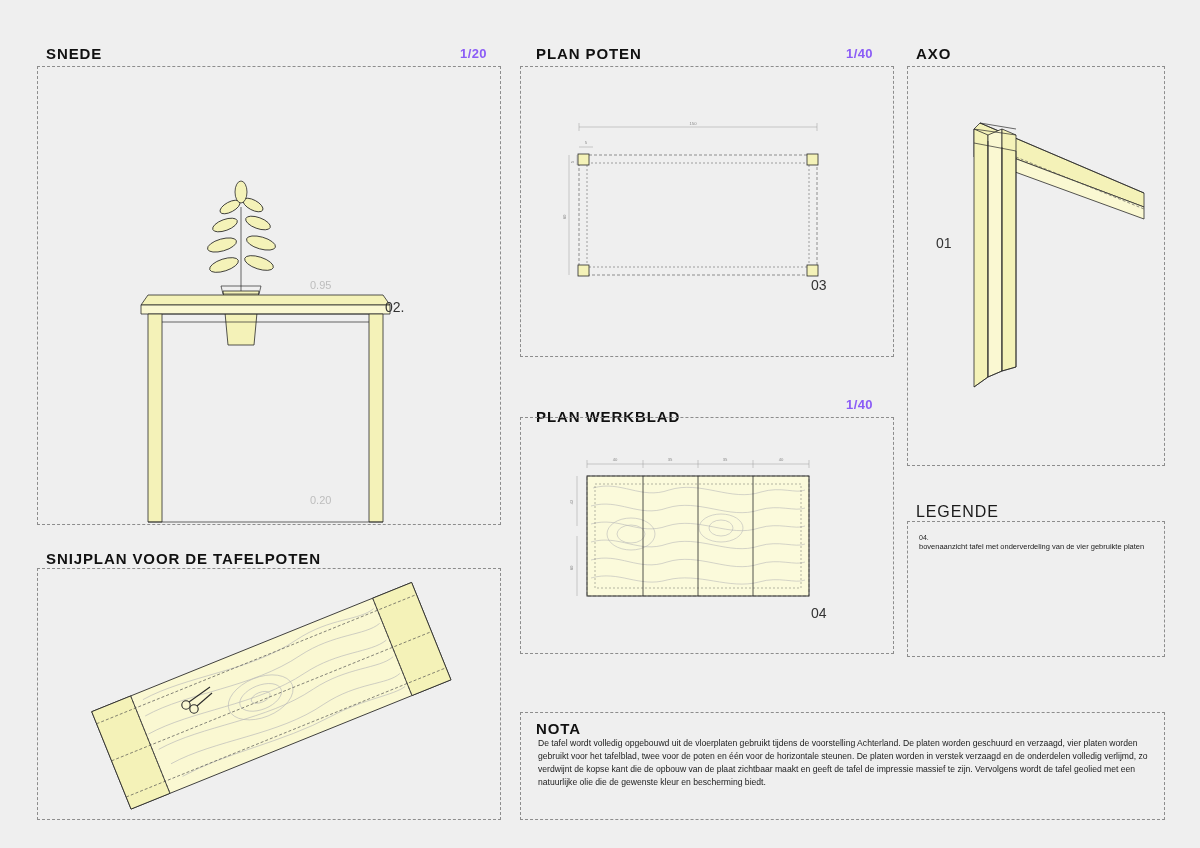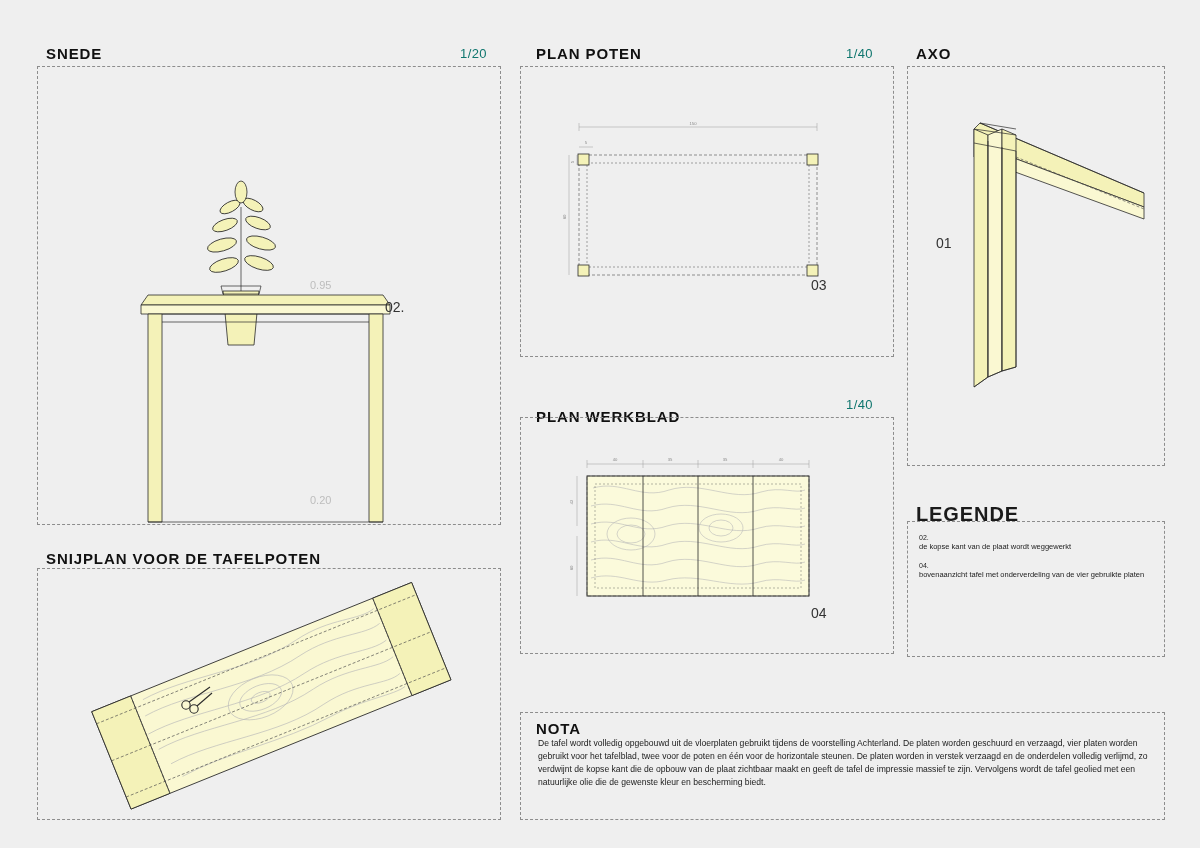--- a/index.html
+++ b/index.html
@@ -31,29 +31,29 @@
   }
   .title {
     font-size: 15px;
     font-weight: bold;
     letter-spacing: 0.9px;
     color: #111;
     position: absolute;
   }
   .scale {
     font-size: 13px;
+    font-weight: bold;
+    letter-spacing: 0.4px;
+    color: #8b5cf6;
+    position: absolute;
+    text-align: right;
+  }
+  .legend-title {
+    font-size: 16px;
     font-weight: normal;
-    letter-spacing: 0.4px;
-    color: #0f766e;
-    position: absolute;
-    text-align: right;
-  }
-  .legend-title {
-    font-size: 20px;
-    font-weight: bold;
     letter-spacing: 0.9px;
     position: absolute;
   }
   .legend-body {
     position: absolute;
     font-size: 7.5px;
     line-height: 1.35;
     color: #222;
   }
   .legend-item { margin-bottom: 8px; }
@@ -268,24 +268,20 @@
       <path class="thin" d="M72 56 L108 62"></path>
       <path class="dashline" d="M108 90 L236 142"></path>
     </svg>
   </div>
   <div class="marklabel" style="left:935px; top:235px;">01</div>
 
   <div class="legend-title" style="left:915px; top:503px;">LEGENDE</div>
   <div class="panel dashed" style="left:906px; top:521px; width:258px; height:136px;"></div>
   <div class="legend-body" style="left:918px; top:533px; width:240px;">
     <div class="legend-item">
-      <span class="legend-num">02.</span>
-      <span class="legend-txt">de kopse kant van de plaat wordt weggewerkt</span>
-    </div>
-    <div class="legend-item">
       <span class="legend-num">04.</span>
       <span class="legend-txt">bovenaanzicht tafel met onderverdeling van de vier gebruikte platen</span>
     </div>
   </div>
 
   <div class="title" style="left:535px; top:690px;margin-top:30px;">NOTA</div>
   <div class="panel dashed" style="left:519px; top:712px; width:645px; height:108px;"></div>
   <div class="nota-body" style="left:537px; top:737px;">De tafel wordt volledig opgebouwd uit de vloerplaten gebruikt tijdens de voorstelling Achterland. De platen worden geschuurd en verzaagd, vier platen worden gebruikt voor het tafelblad, twee voor de poten en één voor de horizontale steunen. De platen worden in verstek verzaagd en de onderdelen volledig verlijmd, zo verdwijnt de kopse kant die de opbouw van de plaat zichtbaar maakt en geeft de tafel de impressie massief te zijn. Vervolgens wordt de tafel geolied met een natuurlijke olie die de gewenste kleur en bescherming biedt.</div>
 
 </div>

